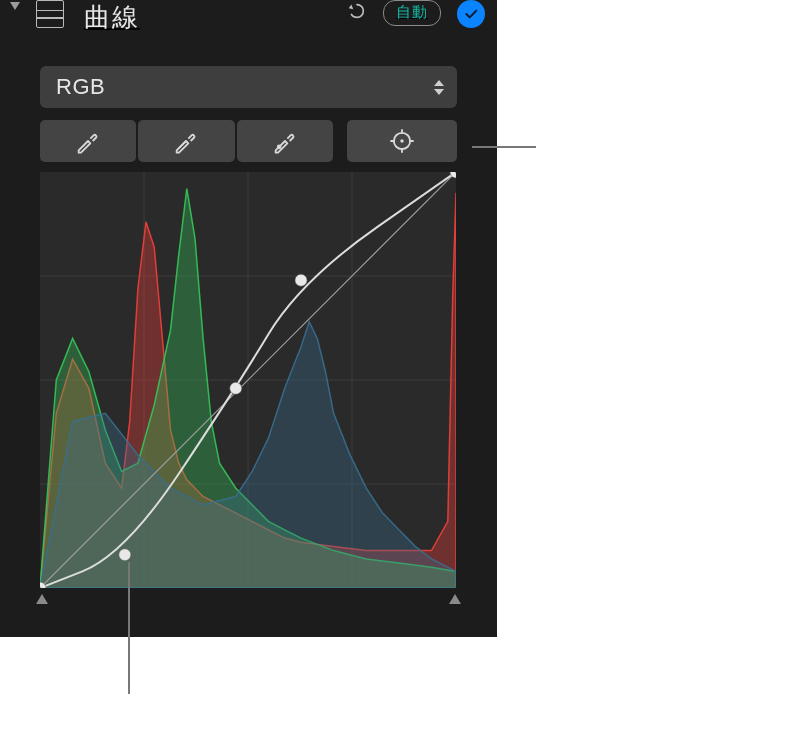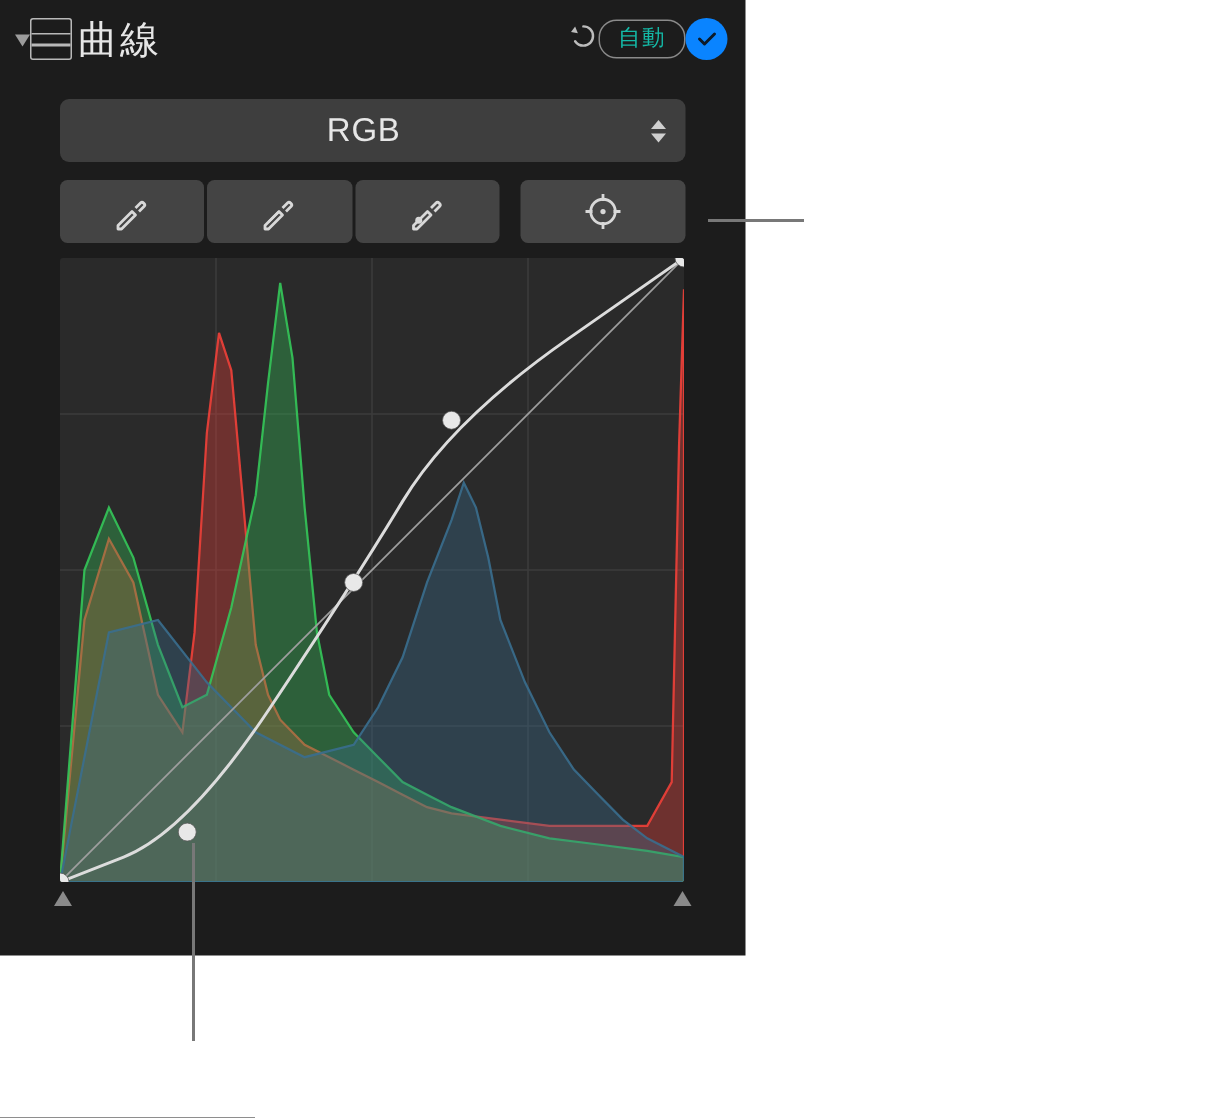--- a/index.html
+++ b/index.html
@@ -14,24 +14,25 @@
     position: absolute;
     left: 0;
     top: 0;
     width: 497px;
     height: 637px;
     background: #1c1c1c;
     padding: 0 0 10px 0;
   }
   .hdr {
     display: flex;
-    align-items: center;
+    align-items: flex-start;
     height: 52px;
     padding: 0 12px 0 10px;
-    gap: 0;
+    gap: 16px;
+    text-decoration: underline;
   }
   .disclose {
     width: 0; height: 0;
     border-left: 5px solid transparent;
     border-right: 5px solid transparent;
     border-top: 8px solid #9c9c9c;
     margin-top: 2px;
   }
   .curves-icon {
     width: 28px; height: 28px;
@@ -70,21 +71,21 @@
   .enable-dot {
     width: 28px; height: 28px;
     border-radius: 50%;
     background: #0a84ff;
     display: flex;
     align-items: center;
     justify-content: center;
   }
   .enable-dot svg { width: 16px; height: 16px; }
 
-  .body-pad { padding: 0 40px; text-align: center; }
+  .body-pad { padding: 0 40px; }
 
   .channel-select {
     background: #3e3e3e;
     height: 42px;
     border-radius: 6px;
     display: flex;
     align-items: center;
     padding: 0 8px 0 16px;
     margin-top: 14px;
   }

